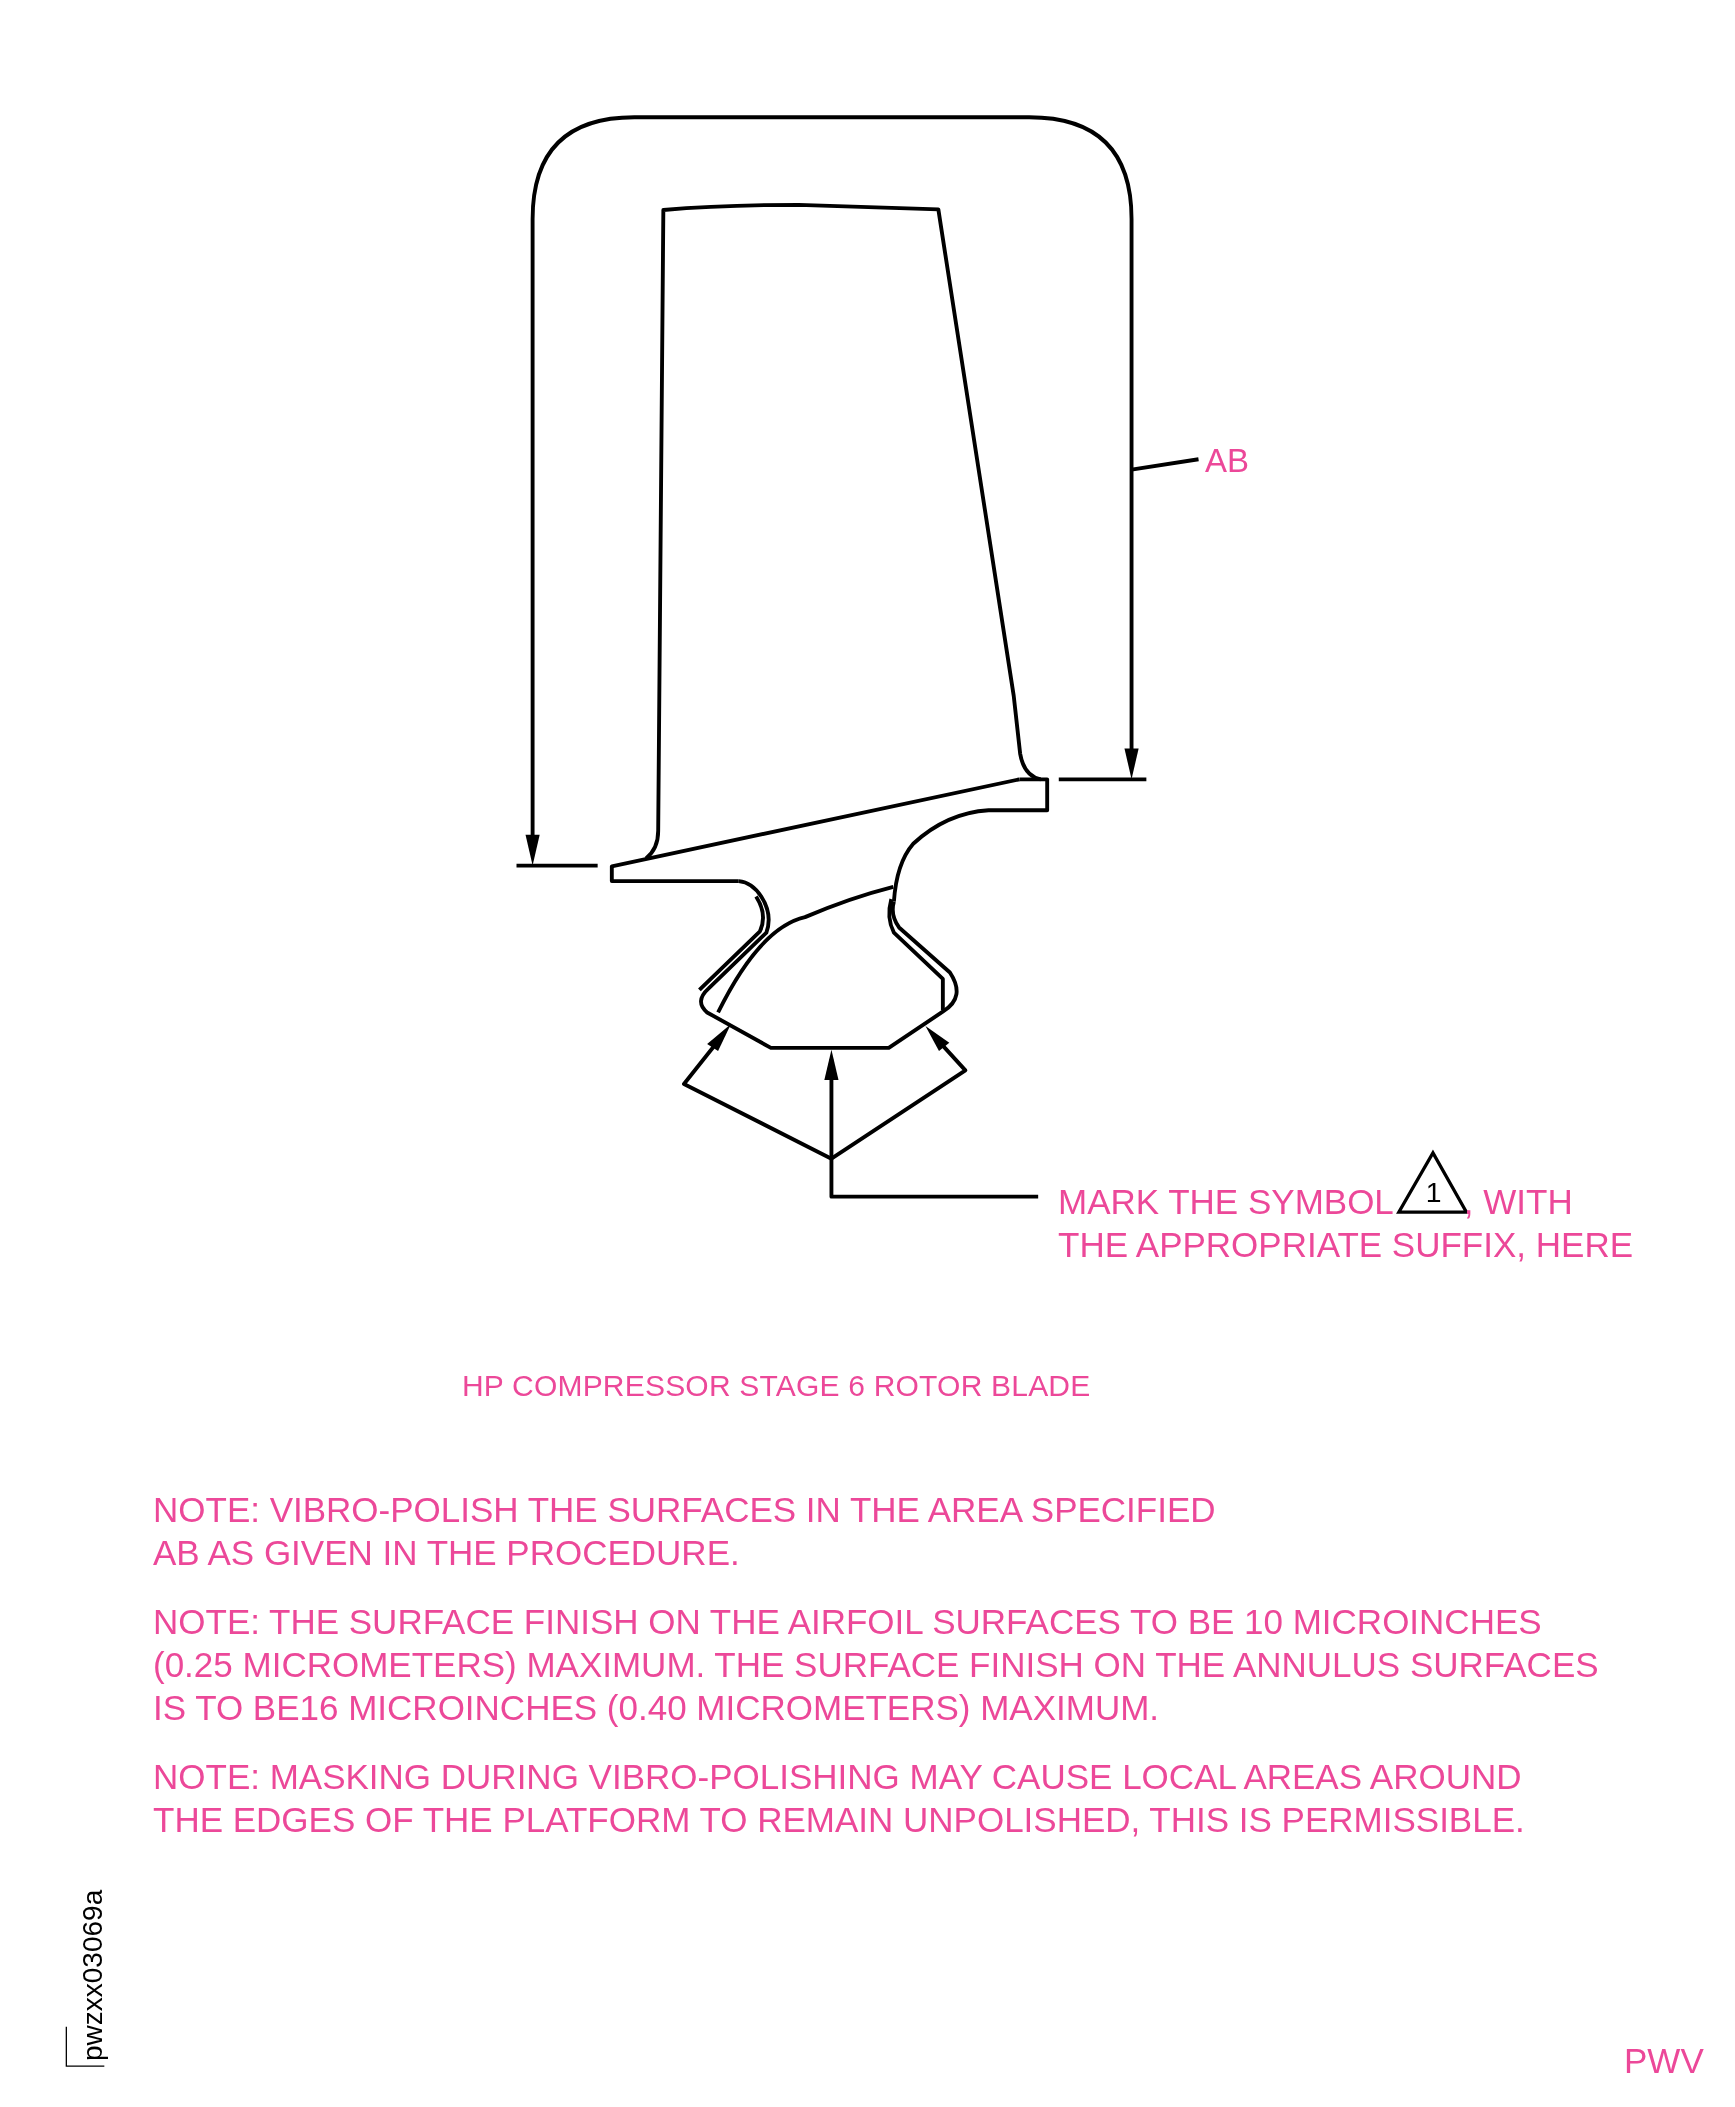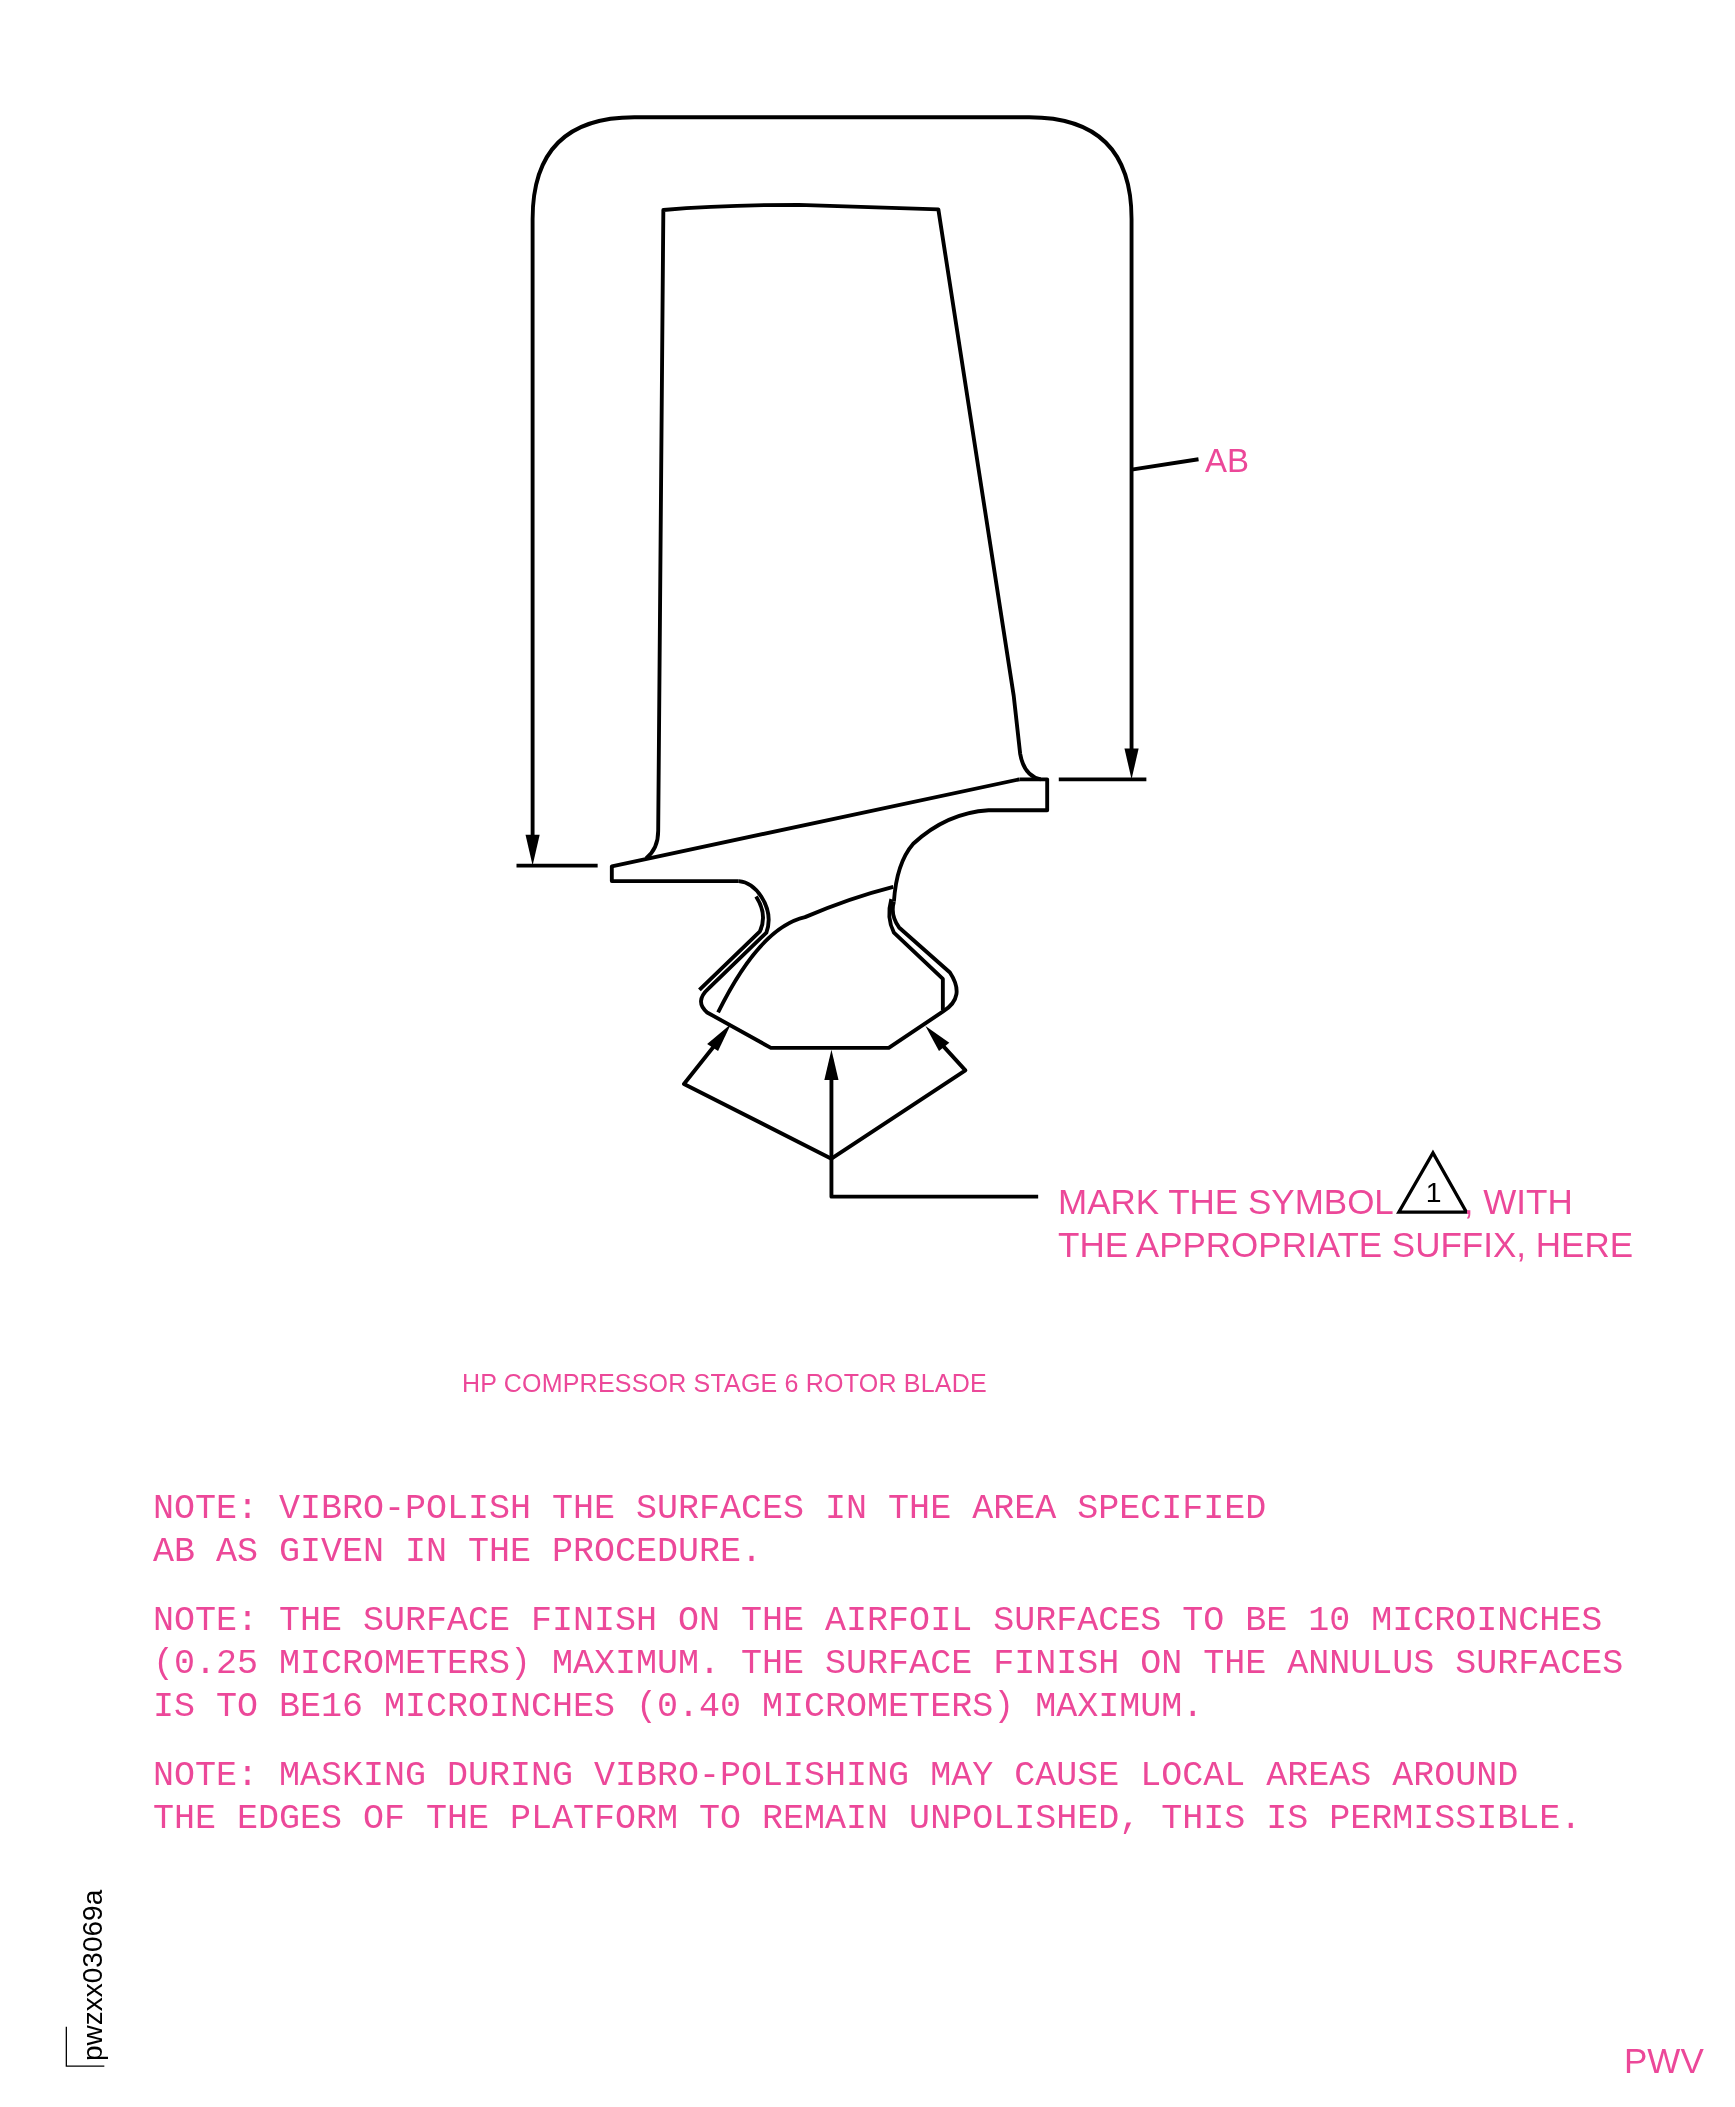--- a/index.html
+++ b/index.html
@@ -4,23 +4,23 @@
 <style>
   html, body { margin: 0; padding: 0; background: #ffffff; }
   body { width: 1735px; height: 2108px; position: relative; overflow: hidden;
          font-family: "Liberation Sans", "DejaVu Sans", sans-serif; color: #000; }
   .drawing { position: absolute; left: 0; top: 0; width: 1735px; height: 2108px; }
   .txt { position: absolute; white-space: nowrap; line-height: 1; color: #ec4899; }
   .label-ab { left: 1205px; top: 444px; font-size: 33px; }
   .callout { left: 1048px; top: 1180px; font-size: 35px; line-height: 43px; margin-left: 10px; }
   .callout .line { display: block; height: 43px; white-space: nowrap; }
   .callout .sym { display: inline-block; width: 70px; height: 0.6px; }
-  .title { left: 462px; top: 1371px; font-size: 25px; letter-spacing: 0.2px; }
+  .title { left: 462px; top: 1371px; font-size: 30px; letter-spacing: 0.2px; }
   .notes { left: 153px; top: 1488px; font-size: 35px; }
-  .note { margin: 0 0 26px 0; font-family: Liberation Mono, monospace; }
+  .note { margin: 0 0 26px 0; }
   .note .line { display: block; height: 43px; line-height: 43px; }
   .doc-id { position: absolute; left: 79px; top: 2061px; font-size: 28px;
             transform-origin: 0 0; transform: rotate(-90deg); white-space: nowrap; line-height: 1; }
   .pwv { left: 1624px; top: 2043px; font-size: 35px; text-align: right; }
 </style>
 </head>
 <body>
 
 <svg class="drawing" xmlns="http://www.w3.org/2000/svg" width="1735" height="2108" viewBox="0 0 2694 3273">
   <g fill="none" stroke="#000" stroke-width="6" stroke-linejoin="round" stroke-linecap="butt">

